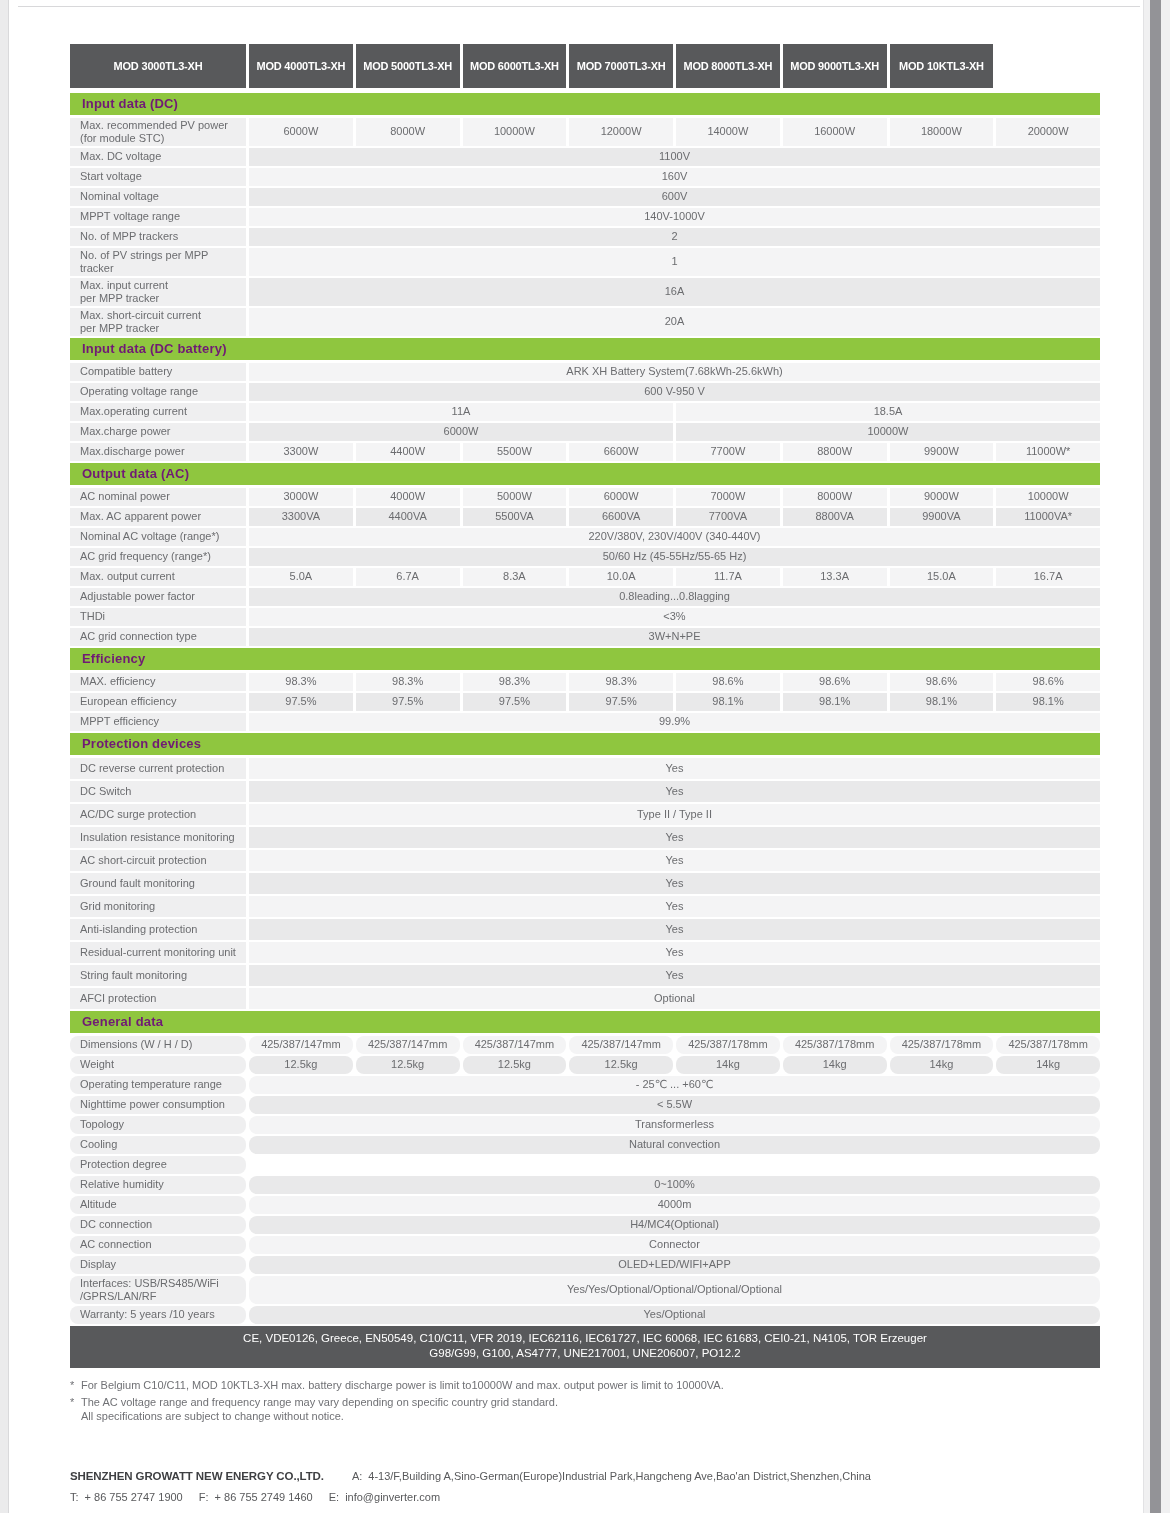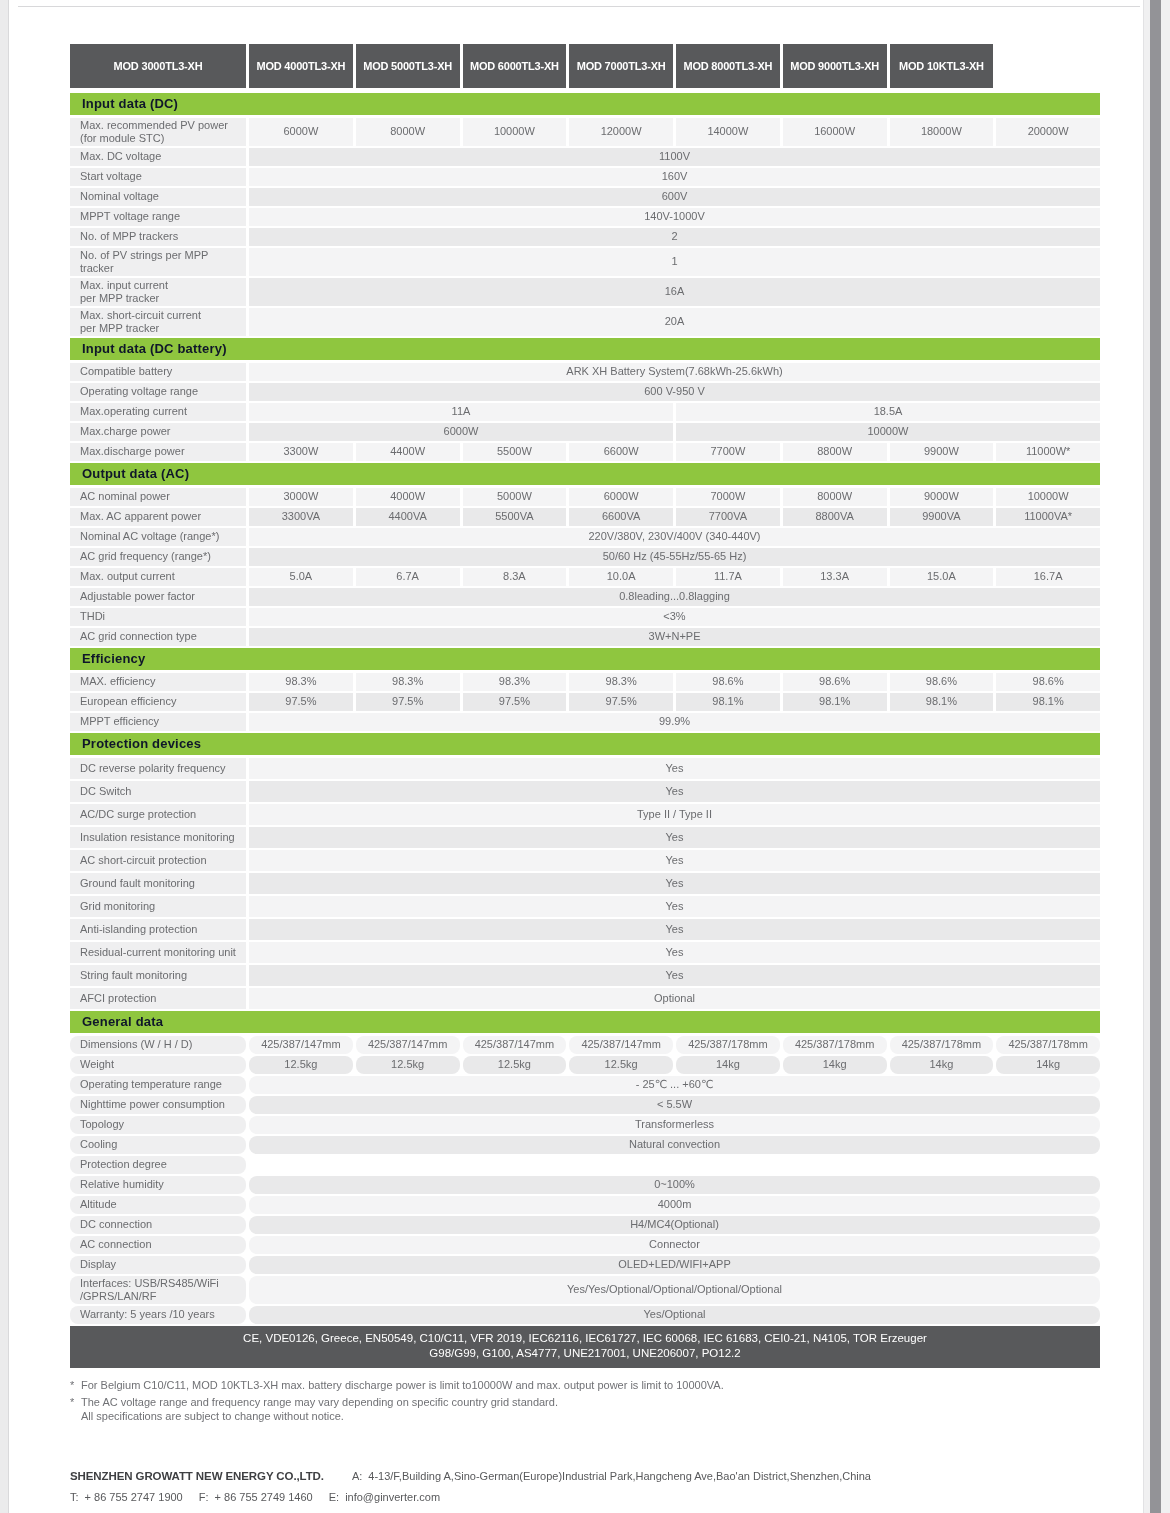--- a/index.html
+++ b/index.html
@@ -32,21 +32,21 @@
   .th-title{
     background:var(--dark);color:#fff;height:52px;display:flex;align-items:center;
     padding-left:14px;font-size:22px;letter-spacing:.3px;font-weight:500;
   }
   .th-model{
     background:var(--dark);color:#fff;height:44px;display:flex;align-items:center;justify-content:center;
     font-size:11.5px;font-weight:bold;letter-spacing:-.2px;text-align:center;padding:0 1px;
   }
   
   .section-bar{
-    background:var(--green);color:#0f172a;height:22px;line-height:22px;
+    background:var(--green);color:#701a75;height:22px;line-height:22px;
     font-size:13px;font-weight:bold;padding-left:12px;margin-bottom:3px;letter-spacing:.2px;
   }
   .section{margin-bottom:1px;}
   
   .row{margin-bottom:2px;}
   .cell{
     display:flex;align-items:center;justify-content:center;
     min-height:18px;font-size:11px;line-height:1.18;text-align:center;padding:1px 2px;
   }
   .lbl{
@@ -264,21 +264,21 @@
           <div class="cell val">98.1%</div>
         </div>
         <div class="grid row light">
           <div class="cell lbl">MPPT efficiency</div>
           <div class="cell val span8">99.9%</div>
         </div>
       </div>
       <div class="section sec-protection">
         <div class="section-bar">Protection devices</div>
         <div class="grid row light">
-          <div class="cell lbl">DC reverse polarity frequency</div>
+          <div class="cell lbl">DC reverse current protection</div>
           <div class="cell val span8">Yes</div>
         </div>
         <div class="grid row dark">
           <div class="cell lbl">DC Switch</div>
           <div class="cell val span8">Yes</div>
         </div>
         <div class="grid row light">
           <div class="cell lbl">AC/DC surge protection</div>
           <div class="cell val span8">Type II / Type II</div>
         </div>

